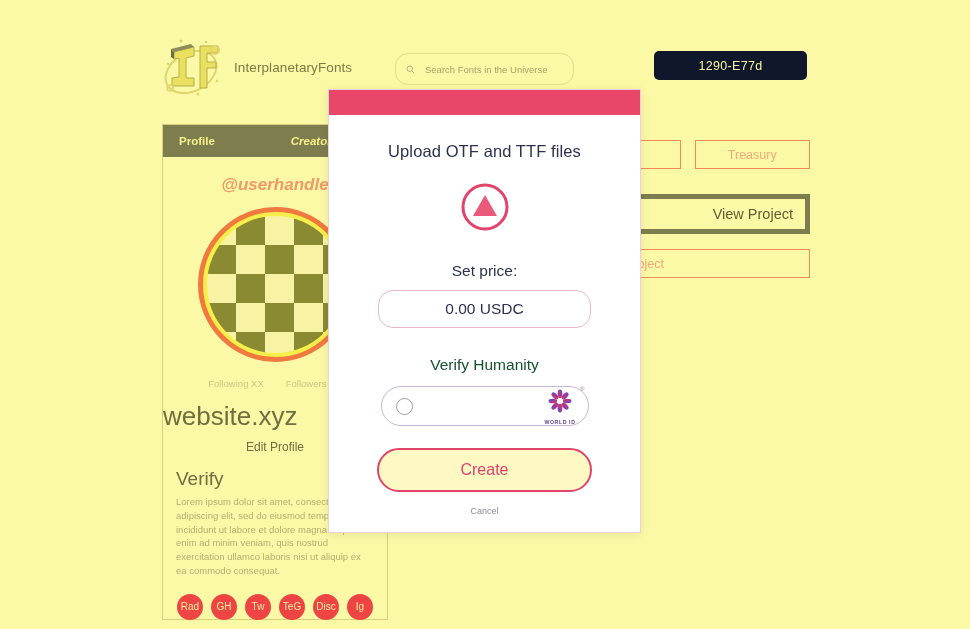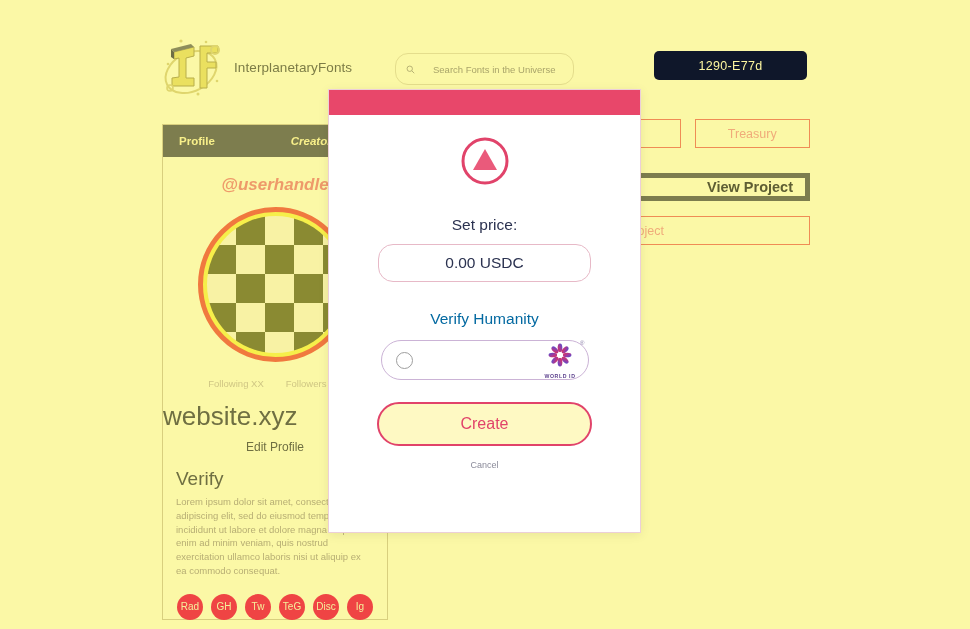--- a/index.html
+++ b/index.html
@@ -15,21 +15,21 @@
   
   .topbar { position: absolute; left: 0; top: 0; width: 970px; height: 110px; }
   .brand { position: absolute; left: 160px; top: 36px; display: flex; align-items: center; gap: 12px; }
   .logo-mark { width: 62px; height: 62px; display: block; }
   .brand-name { font-size: 13.5px; color: #7c7c46; letter-spacing: .1px; white-space: nowrap; }
 
   .searchbar {
     position: absolute; left: 395px; top: 53px;
     width: 179px; height: 32px;
     border: 1px solid #e4dd8c; border-radius: 13px;
-    display: flex; align-items: center; gap: 18px; padding: 0 10px;
+    display: flex; align-items: center; gap: 10px; padding: 0 10px;
     background: transparent;
   }
   .search-input-text { font-size: 9.5px; color: #a9a46a; white-space: nowrap; }
   .mag { width: 9px; height: 9px; flex: 0 0 auto; }
 
   .wallet-btn {
     position: absolute; left: 654px; top: 51px;
     width: 153px; height: 29px; border-radius: 5px;
     background: #0f172a; color: #fdf6a0;
     font-size: 12.5px; display: flex; align-items: center; justify-content: center;
@@ -80,32 +80,32 @@
     margin: 5px 13px 0 13px; font-size: 9.5px; line-height: 1.45; color: #b7ae74;
   }
   .badges { display: flex; justify-content: center; gap: 8px; margin-top: 16px; }
   .badge {
     width: 26px; height: 26px; border-radius: 50%; background: #ef4444;
     color: #f5ef9a; font-size: 10px; display: flex; align-items: center; justify-content: center;
     cursor: pointer;
   }
 
   
-  .right-col { position: absolute; left: 565px; top: 119px; width: 245px; }
+  .right-col { position: absolute; left: 565px; top: 140px; width: 245px; }
   .pill-btn {
     border: 1px solid #ef8c55; background: transparent; color: #f0ab7a;
     font-size: 12.5px; height: 29px; display: flex; align-items: center; justify-content: center;
     cursor: pointer;
   }
   .row-top { display: flex; gap: 14px; }
   .row-top .pill-btn { flex: 1; }
   .view-project {
-    margin-top: 25px; height: 28px; background: #fbf8a6;
+    margin-top: 25px; height: 40px; background: #fbf8a6;
     border: 5px solid #7d7d4e; color: #5e5e33;
-    font-size: 14.5px; font-weight: bold;
+    font-size: 14.5px; font-weight: normal;
     display: flex; align-items: center; justify-content: flex-end;
     padding-right: 12px; cursor: pointer;
   }
   .create-project { margin-top: 15px; }
   .create-project .pill-btn { justify-content: flex-start; padding-left: 18px; }
 
   
   .modal {
     position: absolute; left: 328px; top: 89px;
     width: 313px; height: 444px;
@@ -124,21 +124,21 @@
 
   .field-label { margin-top: 27px; font-size: 15.5px; color: #2b3250; }
   .price-input {
     margin-top: 10px; width: 213px; height: 38px;
     border: 1px solid #e7b9c7; border-radius: 15px;
     background: #fff; color: #2b3250; font-size: 15.5px;
     text-align: center; font-family: "Liberation Sans", sans-serif;
     outline: none; cursor: text;
   }
 
-  .verify-label { margin-top: 28px; font-size: 15.5px; color: #0369a1; }
+  .verify-label { margin-top: 28px; font-size: 15.5px; color: #14532d; }
   .worldid-widget {
     margin-top: 12px; width: 208px; height: 40px;
     border: 1px solid #cbb3d6; border-radius: 20px;
     display: flex; align-items: center; justify-content: space-between;
     padding: 0 12px 0 14px; background: #fff; cursor: pointer;
   }
   .wid-check {
     width: 17px; height: 17px; border-radius: 50%;
     border: 1px solid #9e9e9e; background: #fff;
   }
@@ -242,20 +242,21 @@
       <div class="badge">Disc</div>
       <div class="badge">Ig</div>
     </div>
   </div>
 
   <div class="modal">
     <div class="modal-header"></div>
 
     <div class="modal-body">
 
+      <div class="modal-title">Upload OTF and TTF files</div>
 
       <span>
         <svg class="upload-icon" viewBox="0 0 48 48" xmlns="http://www.w3.org/2000/svg">
           <circle cx="24" cy="24" r="22" fill="none" stroke="#e1436a" stroke-width="3"></circle>
           <polygon points="24,12 36,33 12,33" fill="#ea5a7b"></polygon>
         </svg>
       </span>
 
       <div class="field-label">Set price:</div>
       <input class="price-input" type="text" value="0.00 USDC" style="">

